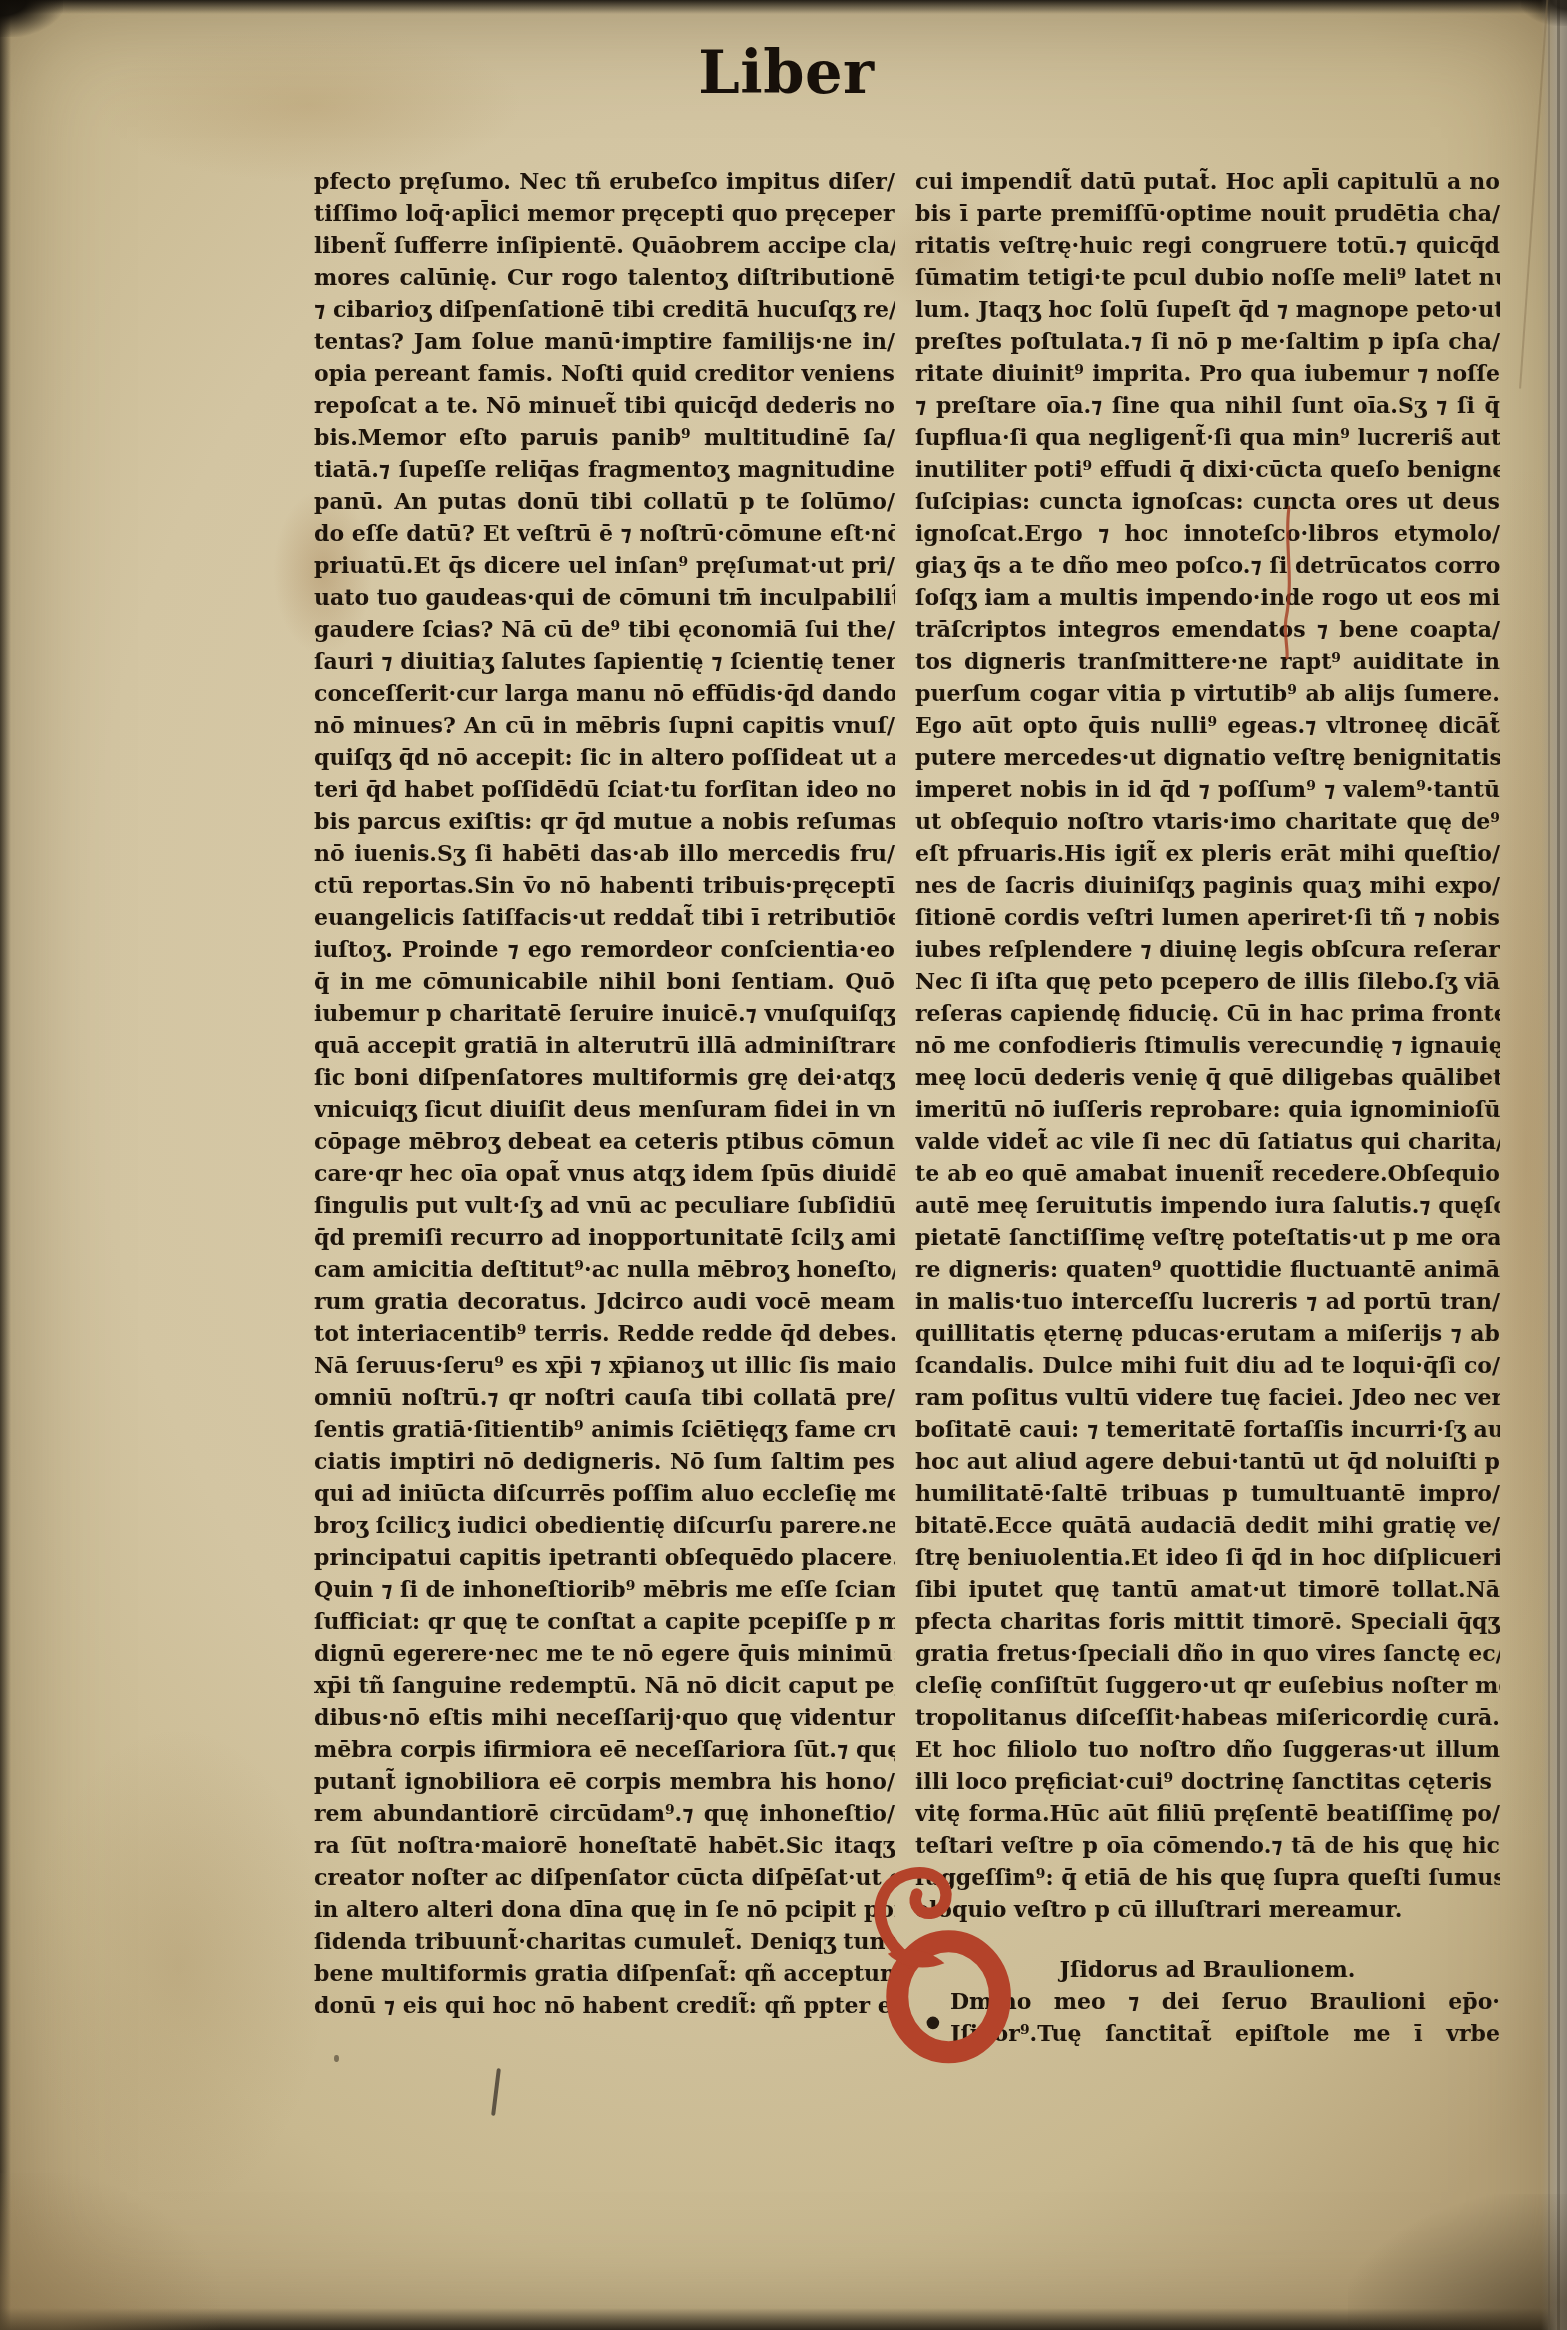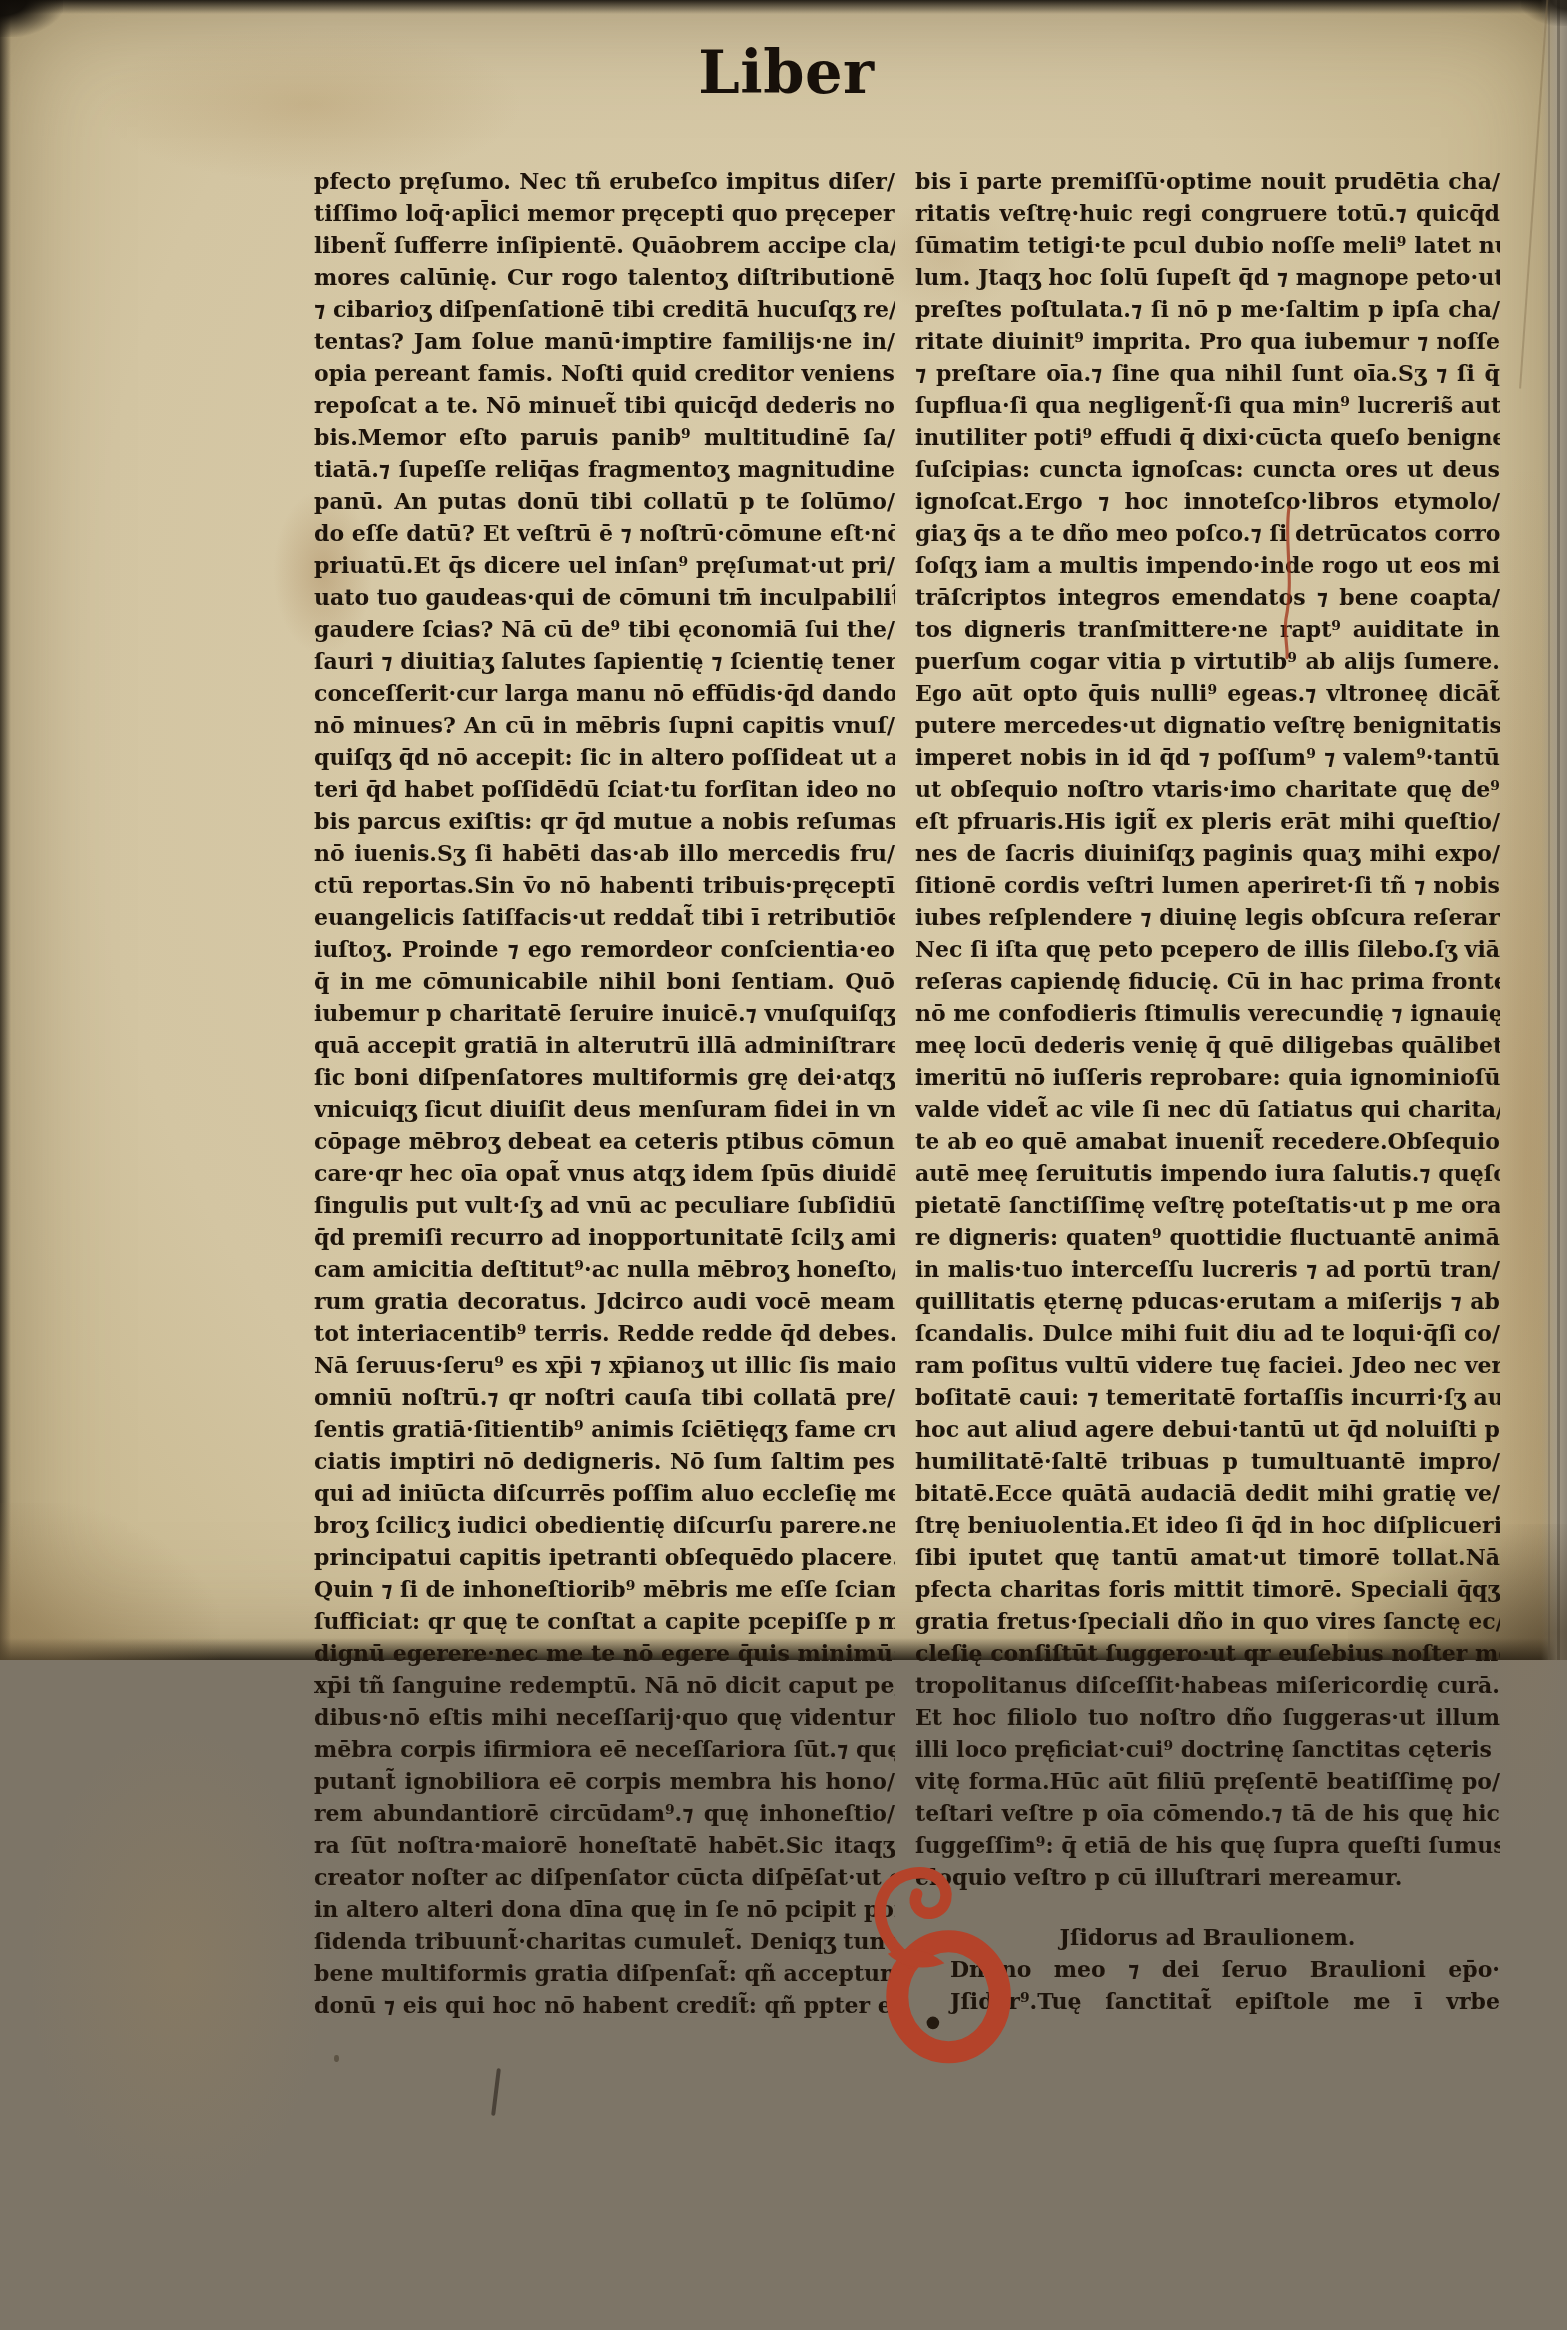--- a/index.html
+++ b/index.html
@@ -2,21 +2,21 @@
 <html style="font-size:8.4px"><head>
 <meta charset="utf-8">
 <style>
   html,body{margin:0;padding:0;}
   body{
     width:1568px;height:2330px;overflow:hidden;position:relative;
     background:#7d7567;
     font-family:"DejaVu Serif","DejaVu Sans",serif;
   }
   #page{
-    position:absolute;left:0;top:0;width:1568px;height:1660px;
+    position:absolute;left:0;top:0;width:1568px;height:2330px;
     background:
       radial-gradient(ellipse 1154px 1573px at 46% 42%, #d9ccab 0%, #d3c5a2 55%, #c8b88f 82%, #b5a178 100%);
     box-shadow:inset 0 0 115px rgba(88,68,38,.5);
   }
   
   .edge{position:absolute;pointer-events:none;}
   .edge-top{left:0;top:0;width:100%;height:13.6px;
     background:linear-gradient(to bottom, rgba(24,20,14,.92), rgba(24,20,14,0));}
   .edge-left{left:0;top:0;width:10.5px;height:100%;
     background:linear-gradient(to right, rgba(38,32,22,.8), rgba(38,32,22,0));}
@@ -154,20 +154,21 @@
         <div class="line">creator noſter ac diſpenſator cūcta diſpēſat·ut cū</div>
         <div class="line">in altero alteri dona dīna quę in ſe nō pcipit poſ/</div>
         <div class="line">ſidenda tribuunt̃·charitas cumulet̃. Deniqʒ tunc</div>
         <div class="line">bene multiformis gratia diſpenſat̃: qñ acceptum</div>
         <div class="line">donū ⁊ eis qui hoc nō habent credit̃: qñ ppter eū</div>
       </div>
   </div>
 
   <div class="col col-right">
     <div>
+        <div class="line">cui impendit̃ datū putat̃. Hoc apl̄i capitulū a no</div>
         <div class="line">bis ī parte premiſſū·optime nouit prudētia cha/</div>
         <div class="line">ritatis veſtrę·huic regi congruere totū.⁊ quicq̄d</div>
         <div class="line">ſūmatim tetigi·te pcul dubio noſſe meli⁹ latet nul/</div>
         <div class="line">lum. Jtaqʒ hoc ſolū ſupeſt q̄d ⁊ magnope peto·ut</div>
         <div class="line">preſtes poſtulata.⁊ ſi nō p me·ſaltim p ipſa cha/</div>
         <div class="line">ritate diuinit⁹ imprita. Pro qua iubemur ⁊ noſſe</div>
         <div class="line">⁊ preſtare oīa.⁊ ſine qua nihil ſunt oīa.Sʒ ⁊ ſi q̄</div>
         <div class="line">ſupflua·ſi qua negligent̃·ſi qua min⁹ lucreris̃ aut</div>
         <div class="line">inutiliter poti⁹ effudi q̄ dixi·cūcta queſo benigne</div>
         <div class="line">ſuſcipias: cuncta ignoſcas: cuncta ores ut deus</div>

